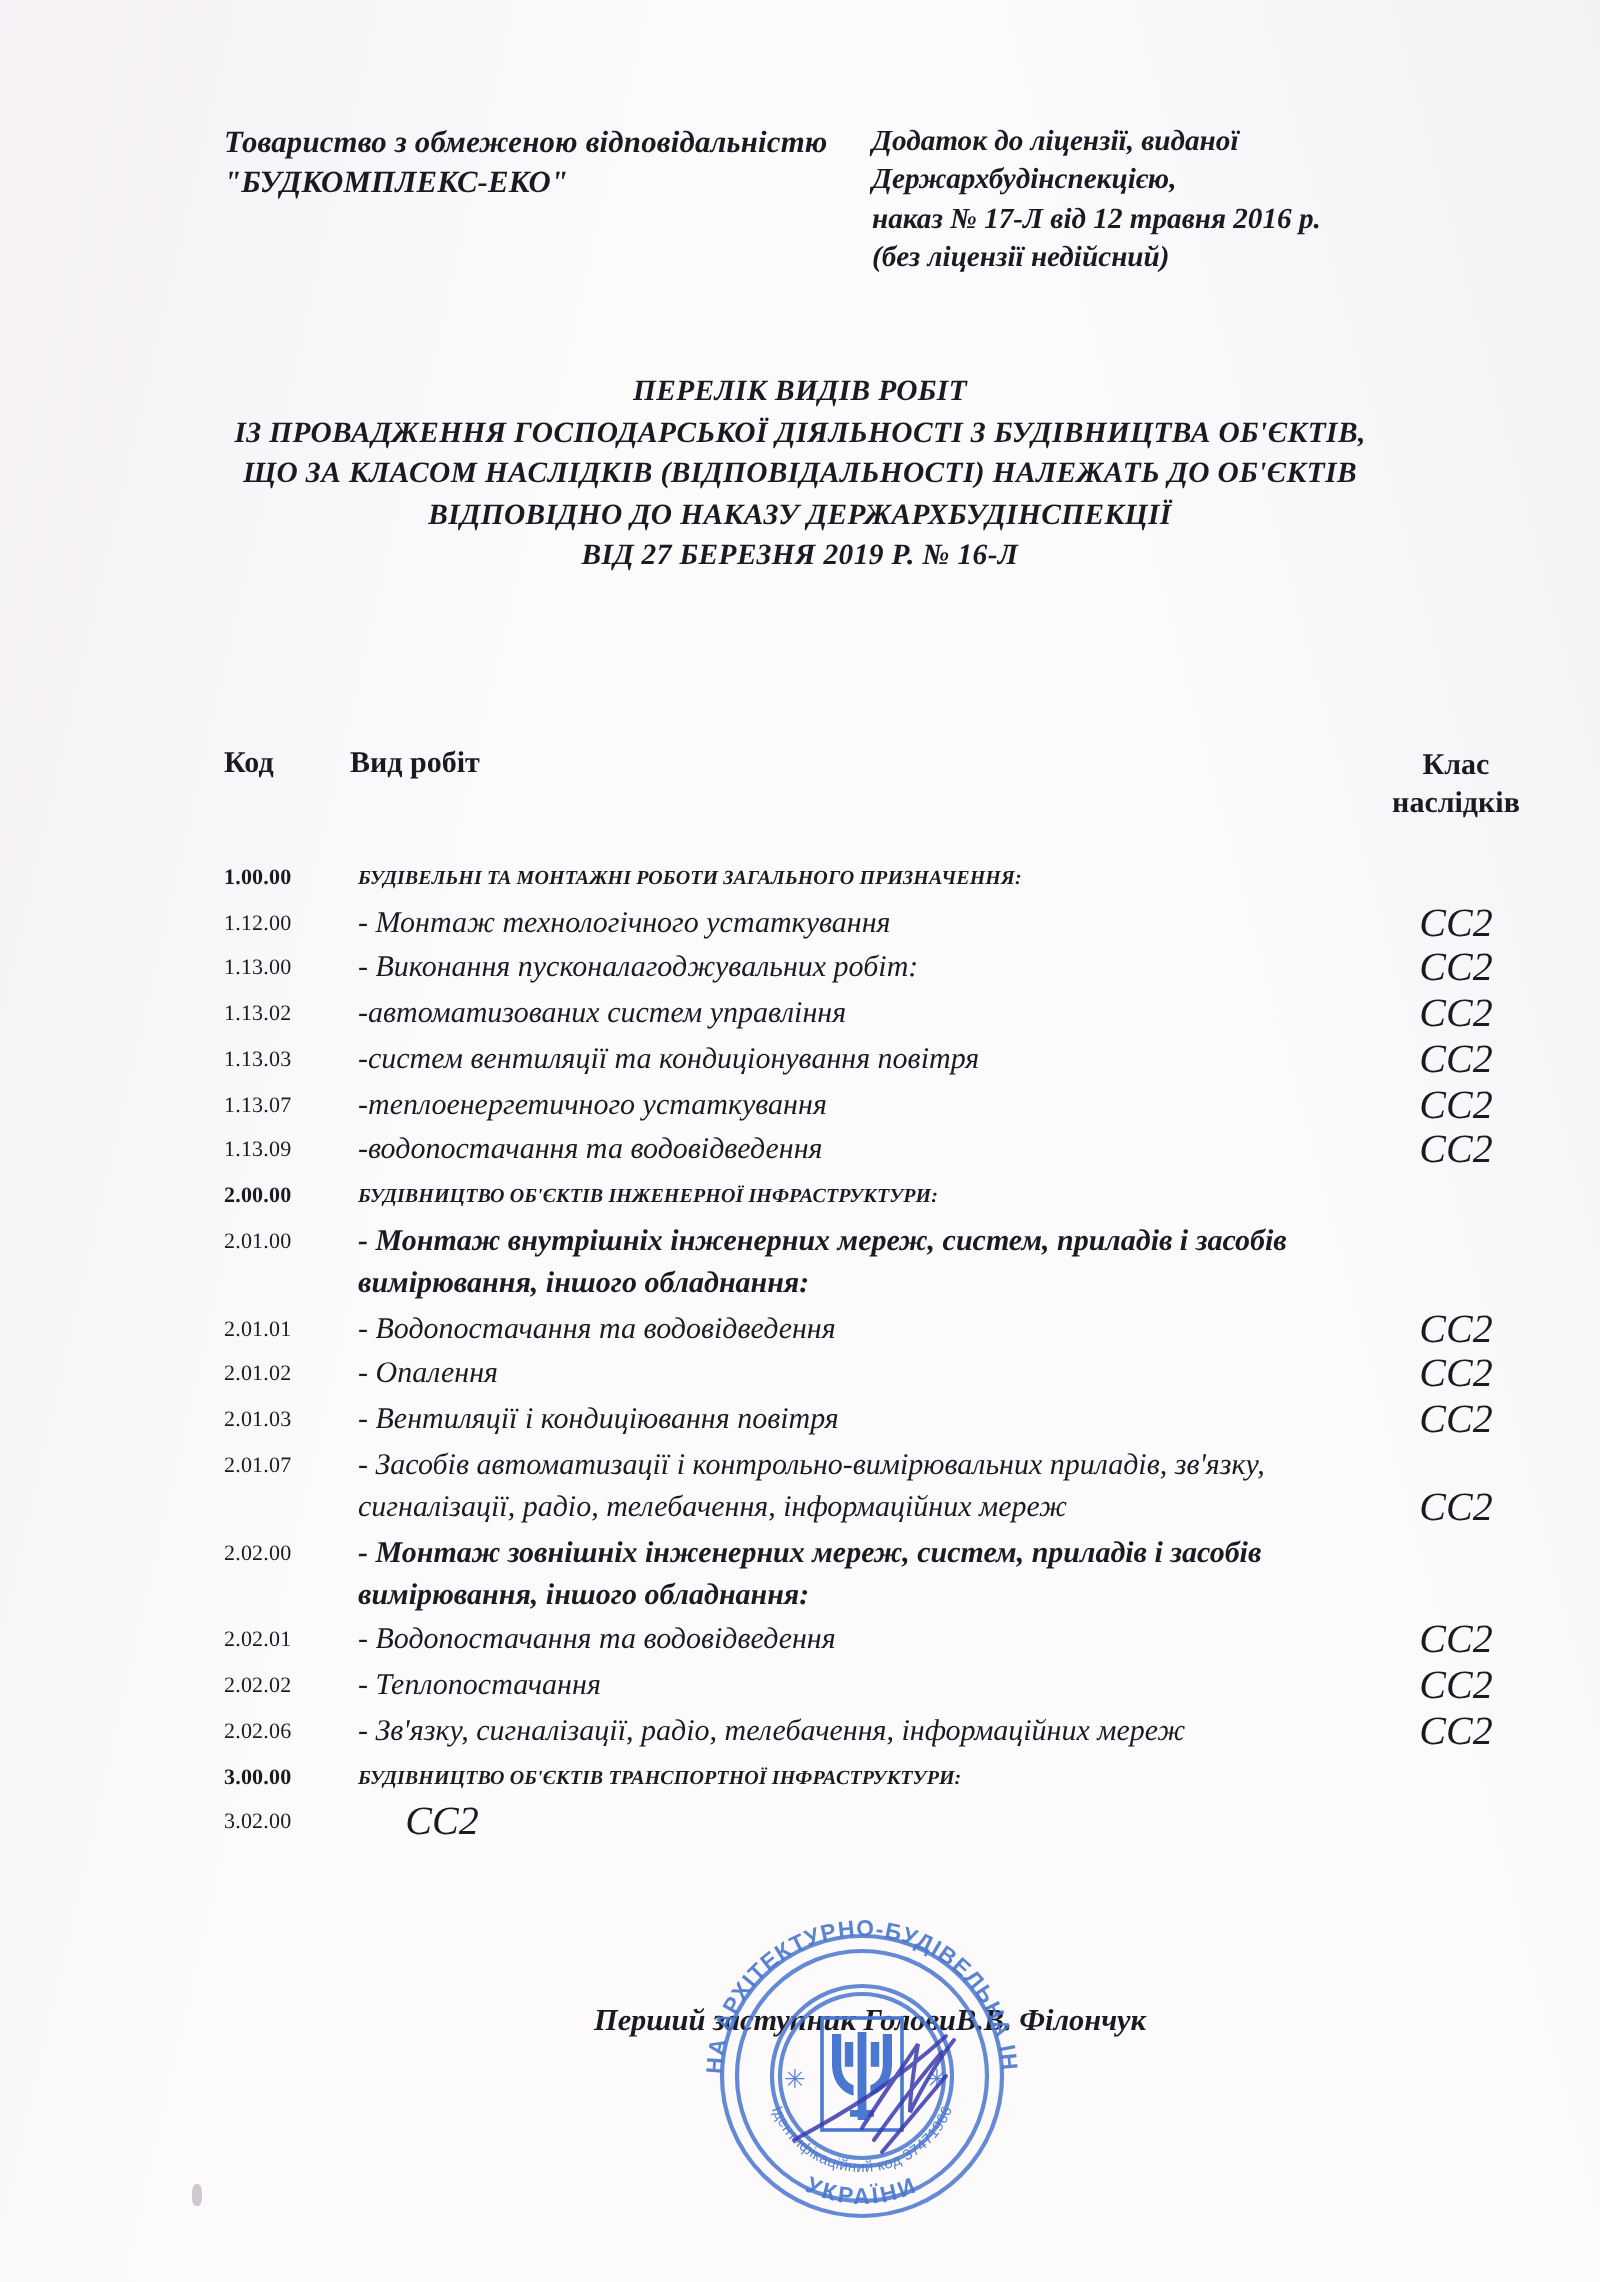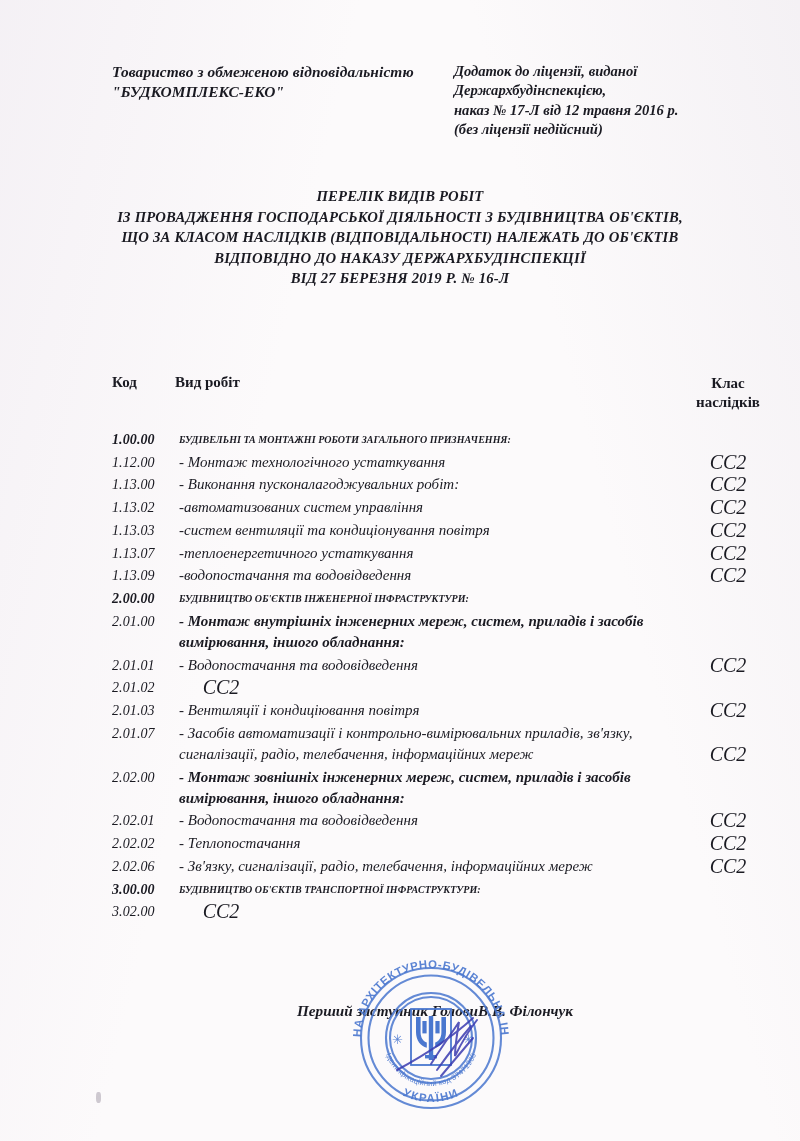--- a/index.html
+++ b/index.html
@@ -22,21 +22,21 @@
       linear-gradient(103deg, rgba(238,233,240,0.55) 0%, rgba(255,255,255,0) 34%),
       linear-gradient(255deg, rgba(236,232,238,0.5) 0%, rgba(255,255,255,0) 30%),
       #fcfafb;
   }
 
   
   .header {
     position: absolute;
     top: 62px;
     left: 112px;
-    right: 24px;
+    right: 42px;
     display: flex;
     justify-content: space-between;
     align-items: flex-start;
   }
   .org {
     font-style: italic;
     font-weight: bold;
     font-size: 15.4px;
     line-height: 19.5px;
     letter-spacing: 0.1px;
@@ -88,22 +88,21 @@
   }
 
   .row {
     display: flex;
     align-items: flex-start;
     margin-bottom: 1.5px;
   }
   .code {
     width: 63px;
     flex: none;
-    font-style: italic;
-    font-size: 14px;
+    font-size: 11px;
     line-height: 21.2px;
     letter-spacing: 0.1px;
   }
   .kind {
     flex: 1;
     font-style: italic;
     font-size: 15px;
     line-height: 21.2px;
     padding-right: 14px;
     padding-left: 4px;
@@ -237,20 +236,21 @@
           <div class="kind">- Монтаж внутрішніх інженерних мереж, систем, приладів і засобів вимірювання, іншого обладнання:</div>
           <div class="cls"></div>
         </div>
         <div class="row item">
           <div class="code">2.01.01</div>
           <div class="kind">- Водопостачання та водовідведення</div>
           <div class="cls">СС2</div>
         </div>
         <div class="row item">
           <div class="code">2.01.02</div>
+          <div class="kind">- Опалення</div>
           <div class="cls">СС2</div>
         </div>
         <div class="row item">
           <div class="code">2.01.03</div>
           <div class="kind">- Вентиляції і кондиціювання повітря</div>
           <div class="cls">СС2</div>
         </div>
         <div class="row item wrap">
           <div class="code">2.01.07</div>
           <div class="kind">- Засобів автоматизації і контрольно-вимірювальних приладів, зв'язку, сигналізації, радіо, телебачення, інформаційних мереж</div>

